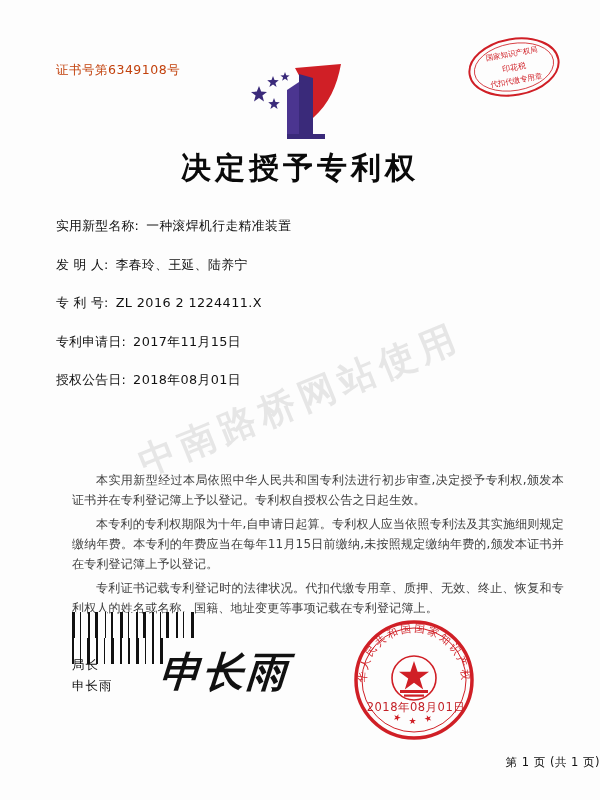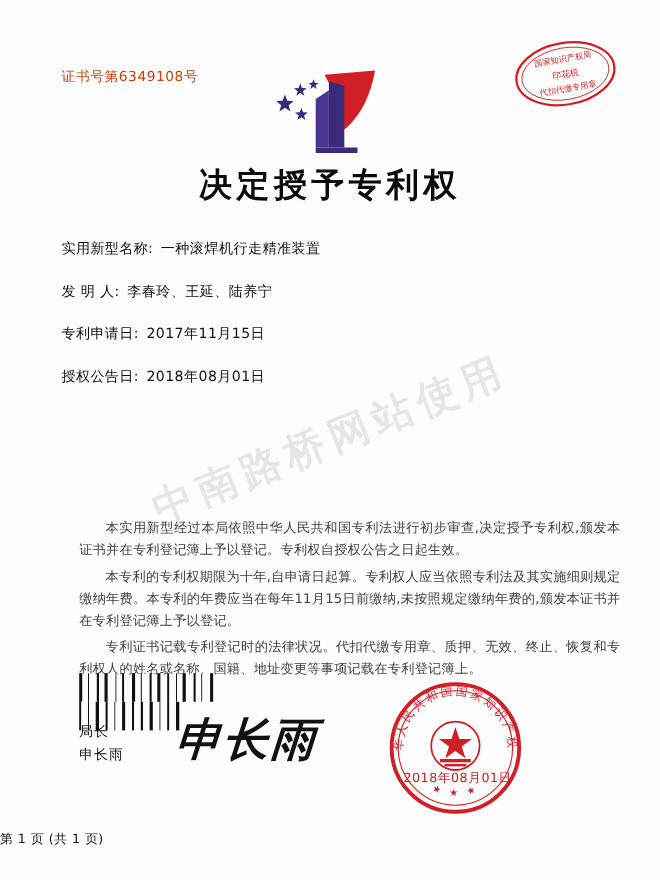--- a/index.html
+++ b/index.html
@@ -180,21 +180,21 @@
     letter-spacing: 0.5px;
     z-index: 6;
   }
 
   
   .footer {
     position: absolute;
     left: 0;
     right: 0;
     top: 755px;
-    text-align: left;
+    text-align: right;
     font-size: 11.5px;
     color: #111;
     font-family: "DejaVu Sans", sans-serif;
     letter-spacing: 0.5px;
   }
 </style>
 </head>
 <body>
 
 <div id="page">
@@ -233,20 +233,24 @@
   <div class="title">决定授予专利权</div>
 
   <div class="fields">
     <div class="field">
       <span class="lbl">实用新型名称:</span>
       <span class="val">一种滚焊机行走精准装置</span>
     </div>
     <div class="field">
       <span class="lbl">发 明 人:</span>
       <span class="val">李春玲、王延、陆养宁</span>
+    </div>
+    <div class="field">
+      <span class="lbl">专 利 号:</span>
+      <span class="val">ZL 2016 2 1224411.X</span>
     </div>
     <div class="field">
       <span class="lbl">专利申请日:</span>
       <span class="val">2017年11月15日</span>
     </div>
     <div class="field">
       <span class="lbl">授权公告日:</span>
       <span class="val">2018年08月01日</span>
     </div>
   </div>

